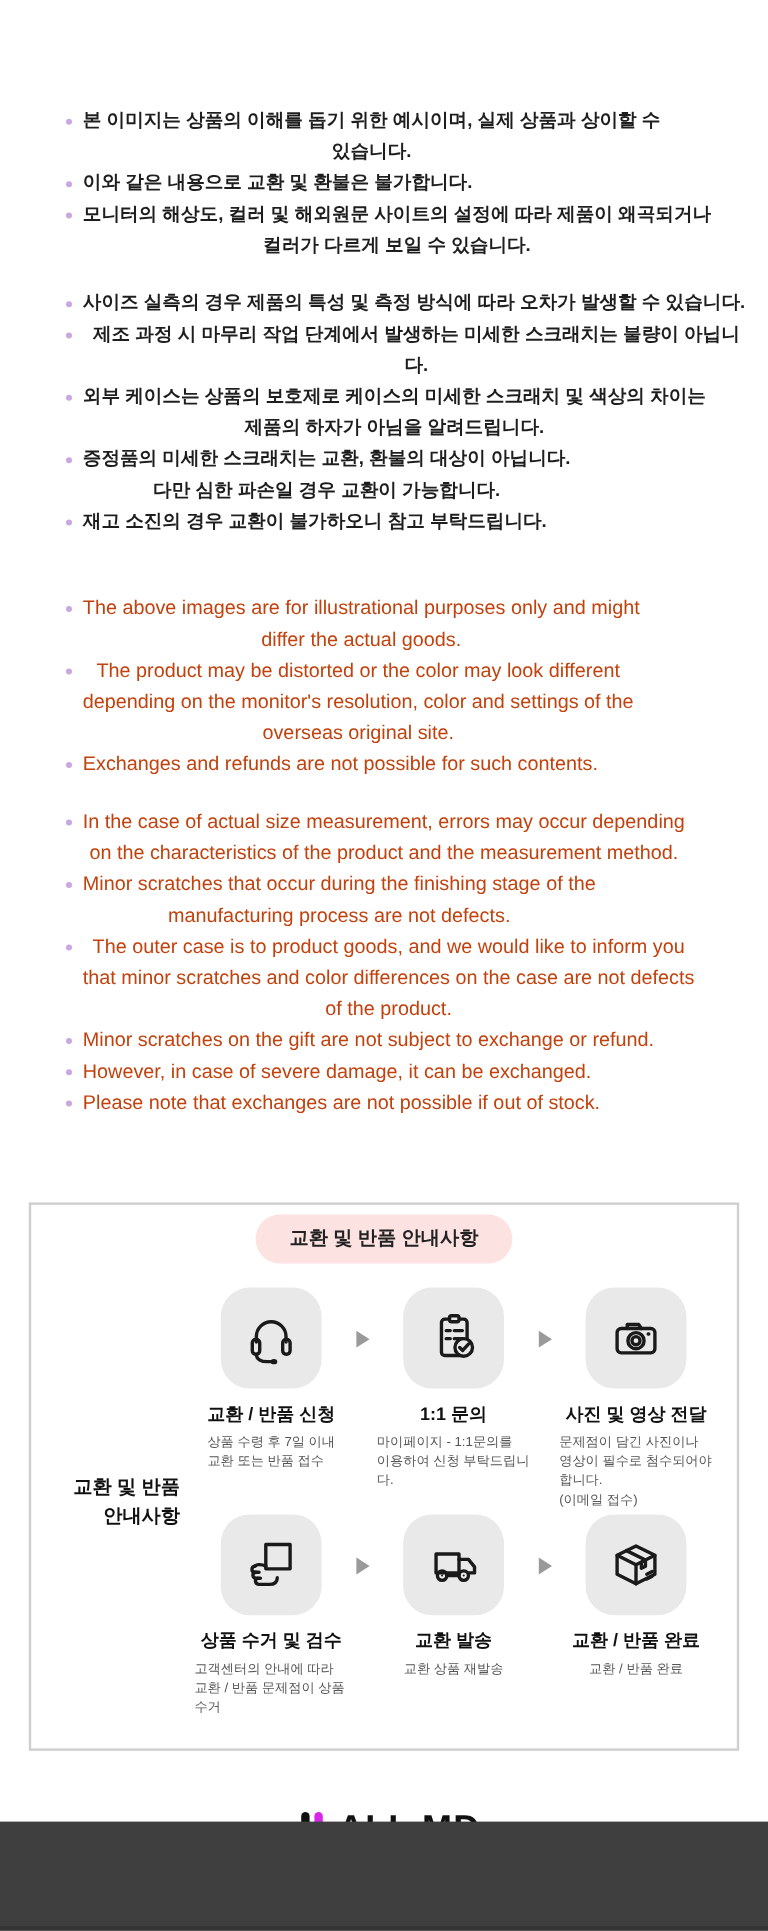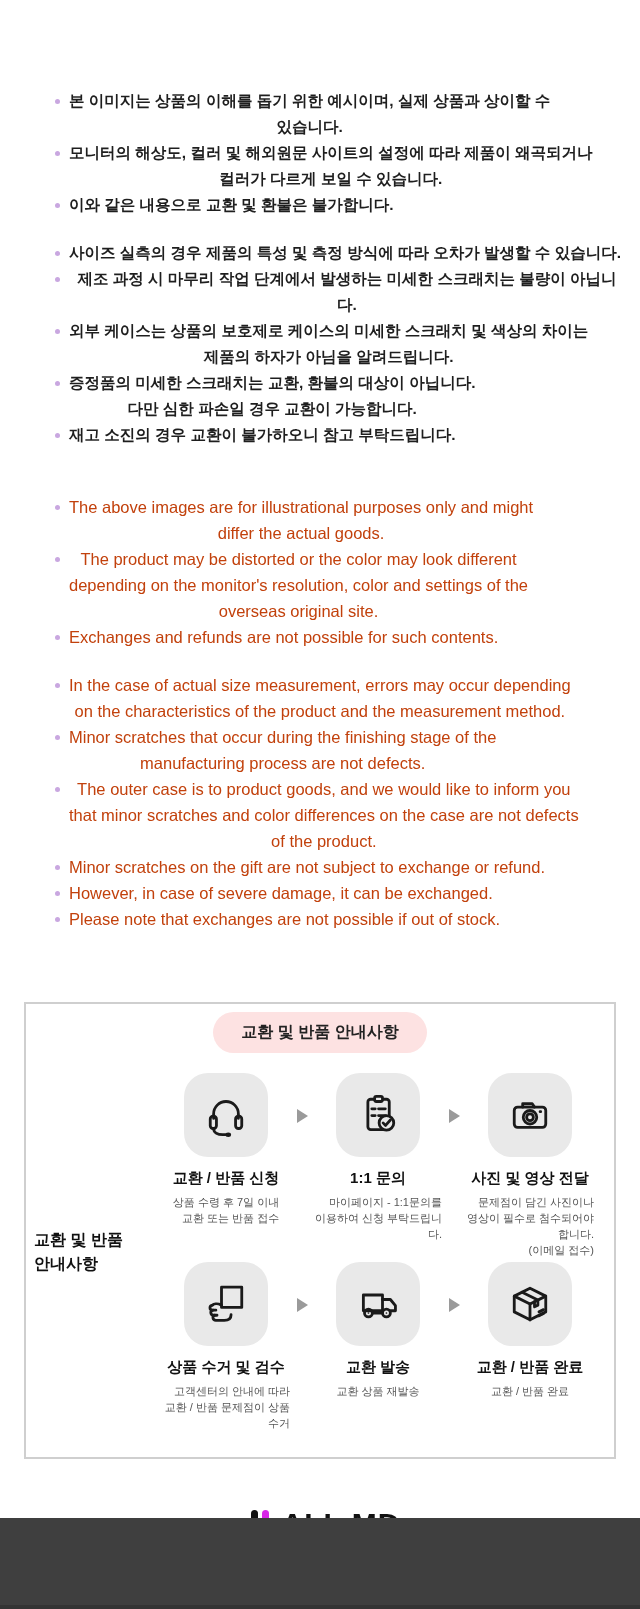--- a/index.html
+++ b/index.html
@@ -31,21 +31,21 @@
     padding:8px 8px 26px;
   }
   .badge {
     display:table; margin:0 auto;
     background:var(--badge_pink,#fde2e2);
     border-radius:24px; padding:10px 28px;
     font-size:16px; font-weight:bold; color:#222;
   }
   .guide-body { display:flex; margin-top:20px; }
   .side-label {
-    width:116px; align-self:center; text-align:left;
+    width:116px; align-self:center; text-align:right;
     font-size:16px; font-weight:bold; line-height:24px;
     white-space:pre-line; color:#111;
   }
   .steps { flex:1; display:flex; flex-direction:column; gap:4px; }
   .steps-row {
     display:grid;
     grid-template-columns:128px 24px 128px 24px 128px;
     justify-content:center;
   }
   .step { display:flex; flex-direction:column; align-items:center; }
@@ -54,21 +54,21 @@
     display:flex; align-items:center; justify-content:center;
   }
   .tile svg { width:54px; height:54px; stroke:#1a1a1a; fill:none;
     stroke-width:5; stroke-linecap:round; stroke-linejoin:round; }
   .step-title {
     margin-top:12px; font-size:15px; font-weight:bold; color:#111;
     text-align:center; white-space:pre-line;
   }
   .step-desc {
     margin-top:6px; font-size:11px; color:#555; line-height:16px;
-    text-align:right; white-space:pre-line;
+    text-align:left; white-space:pre-line;
   }
   .arrow {
     justify-self:center; margin-top:36px;
     width:0; height:0;
     border-left:11px solid #9a9a9a;
     border-top:7px solid transparent;
     border-bottom:7px solid transparent;
   }
 
   
@@ -96,26 +96,26 @@
 <div class="content">
 
   <div class="notice-group ko gap-sm">
     <div class="bullet-item">
       <span class="dot"></span>
       <span class="bullet-text">본 이미지는 상품의 이해를 돕기 위한 예시이며, 실제 상품과 상이할 수
 있습니다.</span>
     </div>
     <div class="bullet-item">
       <span class="dot"></span>
+      <span class="bullet-text">이와 같은 내용으로 교환 및 환불은 불가합니다.</span>
+    </div>
+    <div class="bullet-item">
+      <span class="dot"></span>
       <span class="bullet-text">모니터의 해상도, 컬러 및 해외원문 사이트의 설정에 따라 제품이 왜곡되거나
 컬러가 다르게 보일 수 있습니다.</span>
-    </div>
-    <div class="bullet-item">
-      <span class="dot"></span>
-      <span class="bullet-text">이와 같은 내용으로 교환 및 환불은 불가합니다.</span>
     </div>
   </div>
 
   <div class="notice-group ko gap-md">
     <div class="bullet-item">
       <span class="dot"></span>
       <span class="bullet-text">사이즈 실측의 경우 제품의 특성 및 측정 방식에 따라 오차가 발생할 수 있습니다.</span>
     </div>
     <div class="bullet-item">
       <span class="dot"></span>

